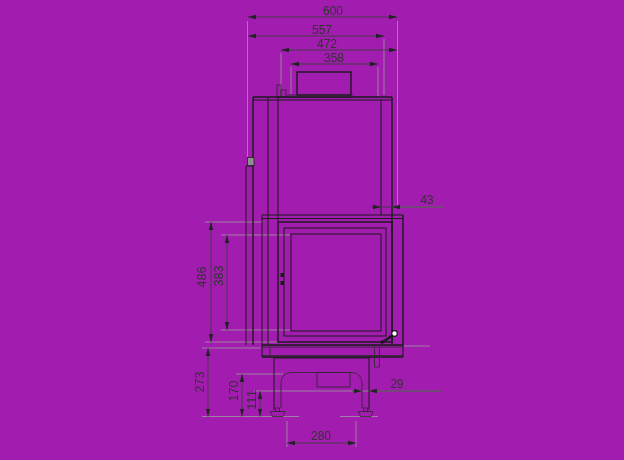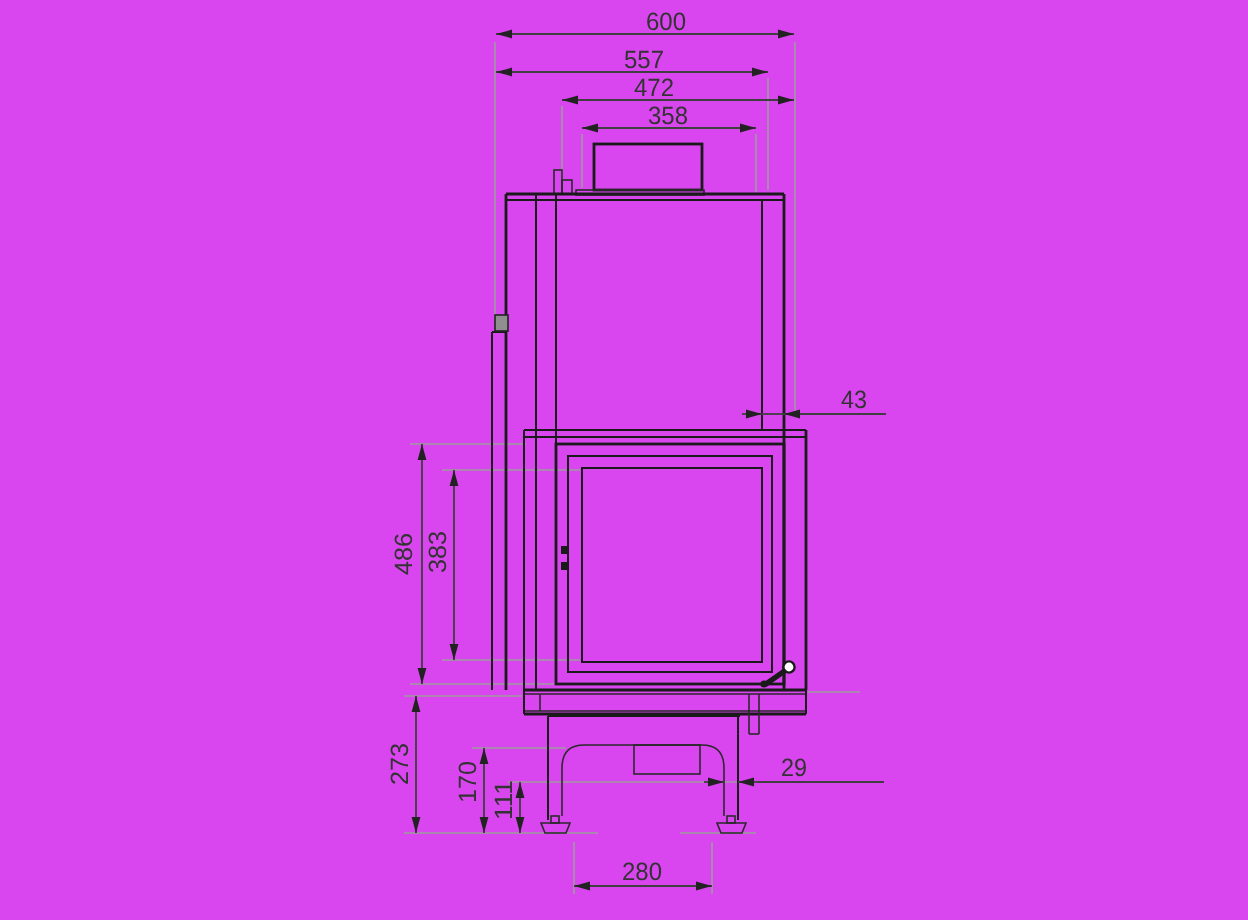--- a/index.html
+++ b/index.html
@@ -1,16 +1,16 @@
 <!DOCTYPE html>
 <html><head>
 <meta charset="utf-8">
 <style>
   html,body{margin:0;padding:0;background:#ffffff;}
-  .stage{position:relative;width:624px;height:460px;background:#d946ef;overflow:hidden;
+  .stage{position:relative;width:624px;height:460px;background:#a21caf;overflow:hidden;
          font-family:"Liberation Sans", sans-serif;}
   svg text{font-family:"Liberation Sans", sans-serif;font-size:12.5px;fill:#333333;}
   .outline{stroke:#1a1a1a;fill:none;stroke-width:1;}
   .outline-bold{stroke:#1a1a1a;fill:none;stroke-width:1.4;}
   .outline-thin{stroke:#2a2a2a;fill:none;stroke-width:0.8;}
   .dim{stroke:#3f3f3f;fill:none;stroke-width:0.9;}
   .ext{stroke:#9c9c9c;fill:none;stroke-width:0.8;}
 </style>
 </head>
 <body>

